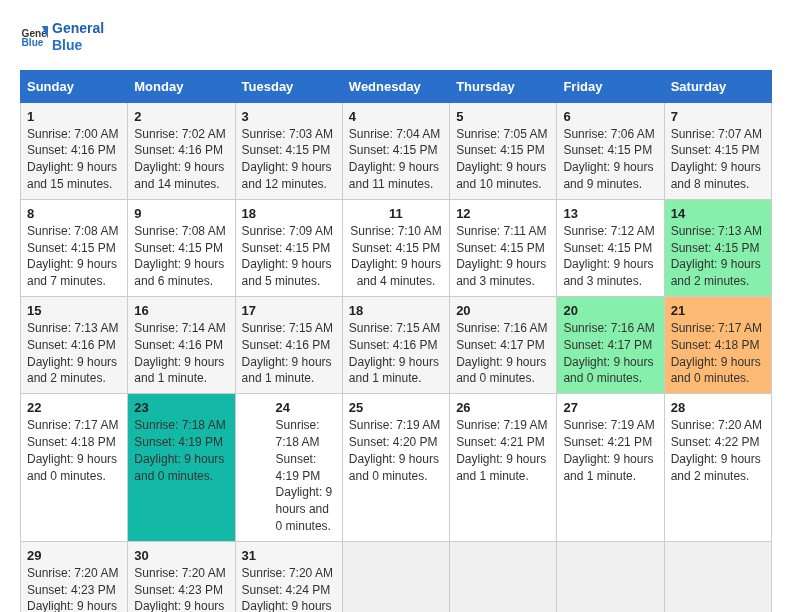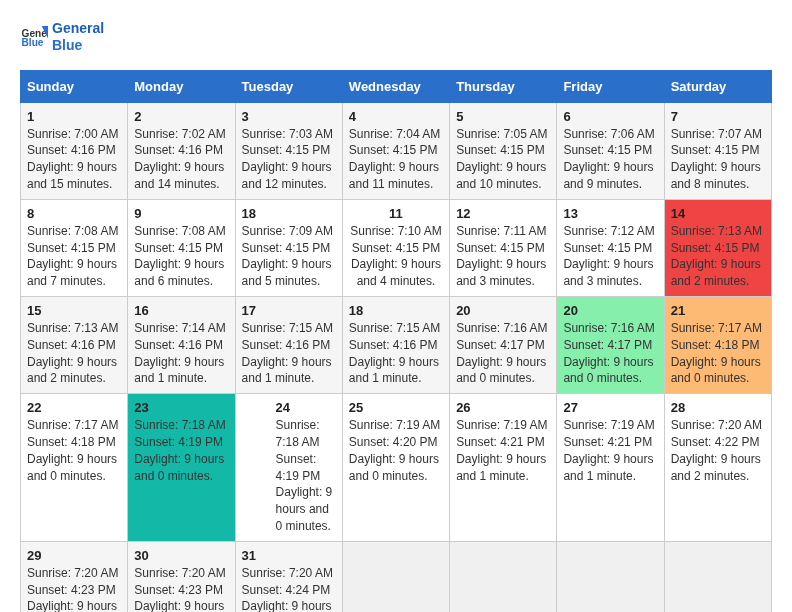--- a/index.html
+++ b/index.html
@@ -172,21 +172,21 @@
 <div class="day-info">Sunrise: 7:10 AM<br>Sunset: 4:15 PM<br>Daylight: 9 hours and 4 minutes.</div>
         </td>
         <td style="background: rgb(255, 255, 255);">
           <span class="day-number">12</span>
 <div class="day-info">Sunrise: 7:11 AM<br>Sunset: 4:15 PM<br>Daylight: 9 hours and 3 minutes.</div>
         </td>
         <td style="background: rgb(255, 255, 255); margin-left: 32px;">
           <span class="day-number">13</span>
 <div class="day-info">Sunrise: 7:12 AM<br>Sunset: 4:15 PM<br>Daylight: 9 hours and 3 minutes.</div>
         </td>
-        <td style="background: #ef4444;">
+        <td style="background: #86efac;">
           <span class="day-number">14</span>
 <div class="day-info">Sunrise: 7:13 AM<br>Sunset: 4:15 PM<br>Daylight: 9 hours and 2 minutes.</div>
         </td>
       </tr>
       <tr>
         <td style="background: rgb(245, 245, 245);">
           <span class="day-number">15</span>
 <div class="day-info">Sunrise: 7:13 AM<br>Sunset: 4:16 PM<br>Daylight: 9 hours and 2 minutes.</div>
         </td>
         <td style="background: rgb(245, 245, 245);">

